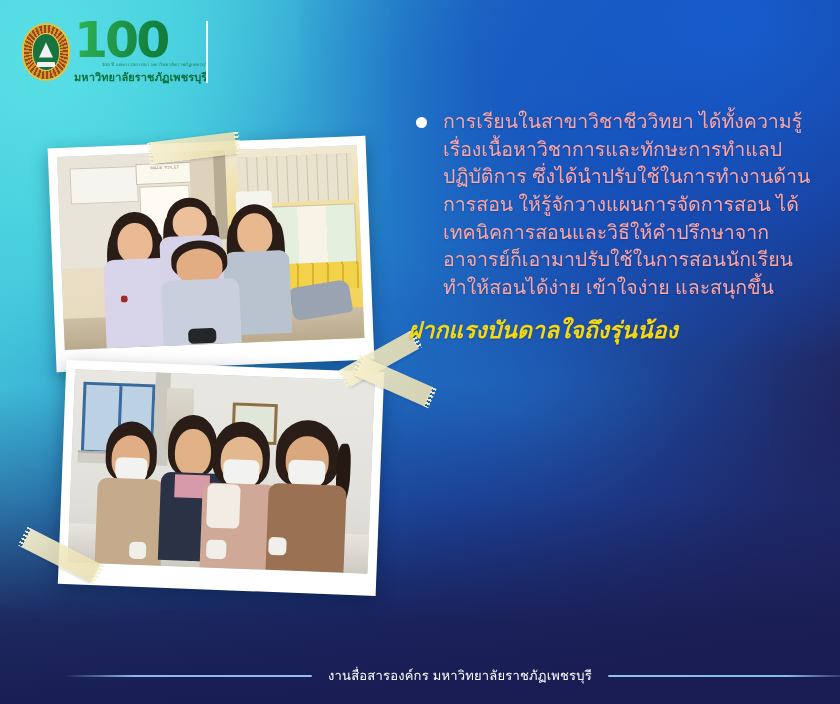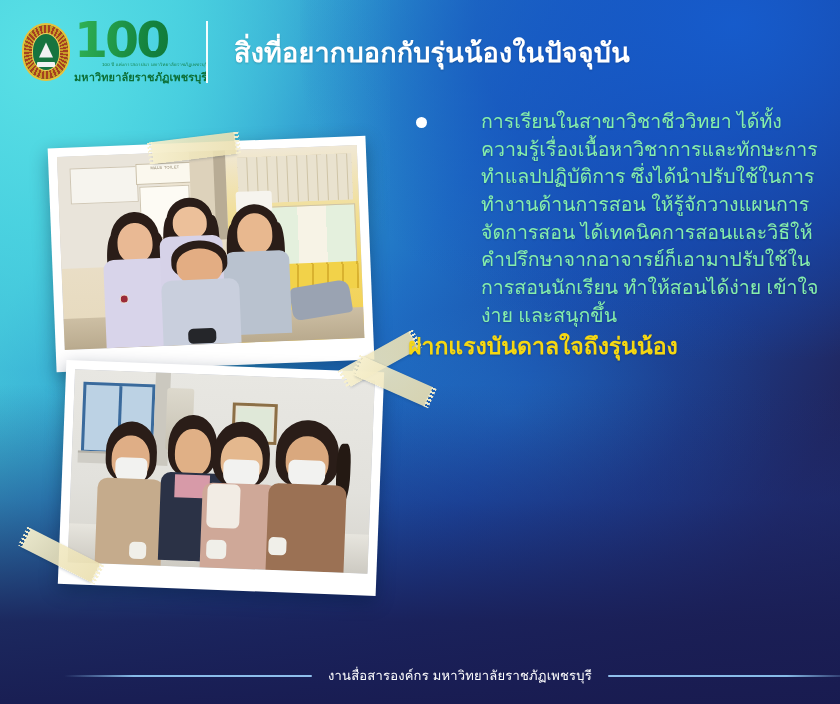--- a/index.html
+++ b/index.html
@@ -419,40 +419,39 @@
     width: 420px;
   }
   .sec-head {
     color: #f5d712;
     font-size: 23px;
     font-weight: bold;
     line-height: 1.24;
     margin: 0 0 6px 0;
     text-shadow: 0 1px 2px rgba(0,0,0,.22);
   }
-  .sec-head.second { margin-top: 2px; }
+  .sec-head.second { margin-top: 14px; font-style: italic; }
   .bullet-row {
     display: flex;
     align-items: flex-start;
   }
   .bullet-dot {
     flex: 0 0 auto;
     width: 11px;
     height: 11px;
     border-radius: 50%;
     background: #ffffff;
     margin: 9px 16px 0 8px;
   }
   .bullet-text {
-    color: #86efac;
+    color: #fca5a5;
     font-size: 19.5px;
     line-height: 1.42;
     letter-spacing: 0px;
     text-shadow: 0 1px 2px rgba(0,0,0,.2);
-    margin-left: 38px;
   }
 
   
   .footer {
     position: absolute;
     left: 0;
     bottom: 18px;
     width: 840px;
     display: flex;
     align-items: center;
@@ -498,21 +497,20 @@
       </div>
       <div class="logo-text">
         <div class="hundred">100</div>
         <div class="logo-sub-th-small">100 ปี แห่งการสถาปนา มหาวิทยาลัยราชภัฏเพชรบุรี</div>
         <div class="logo-univ">มหาวิทยาลัยราชภัฏเพชรบุรี</div>
       </div>
     </div>
 
     <div class="header-divider"></div>
 
-    <div class="header-title">สิ่งที่อยากบอกกับรุ่นน้องในปัจจุบัน</div>
   </div>
 
   <div class="photo-frame" id="photo1">
     <div class="photo-img">
       <div class="scene-class">
         <div class="cls-wall-left"></div>
         <div class="cls-yellow-wall"></div>
         <div class="cls-board"></div>
         <div class="cls-sign">MALE TOILET</div>
         <div class="cls-poster"></div>

